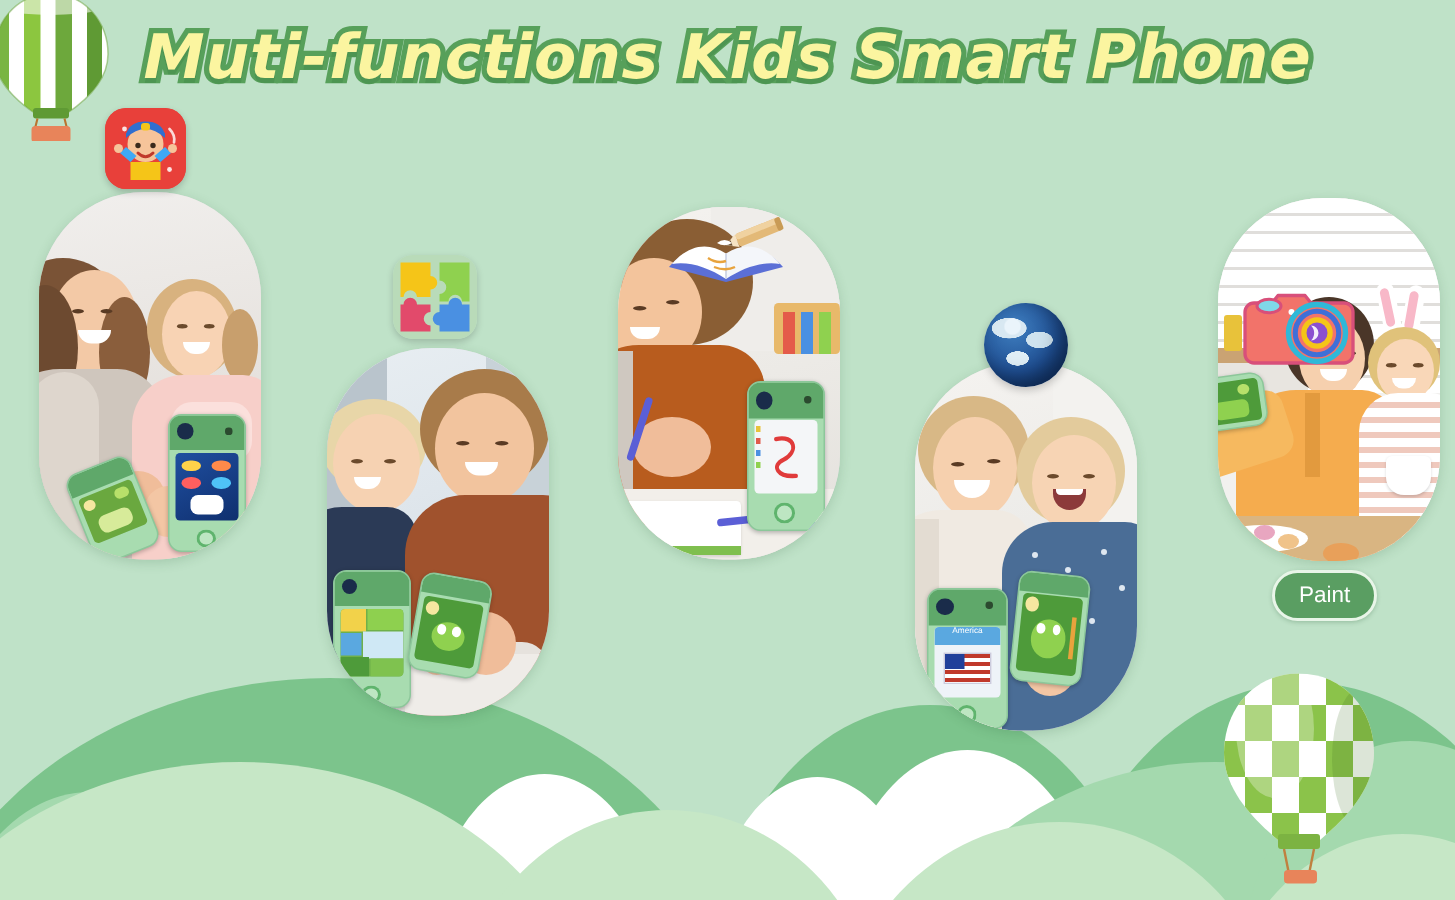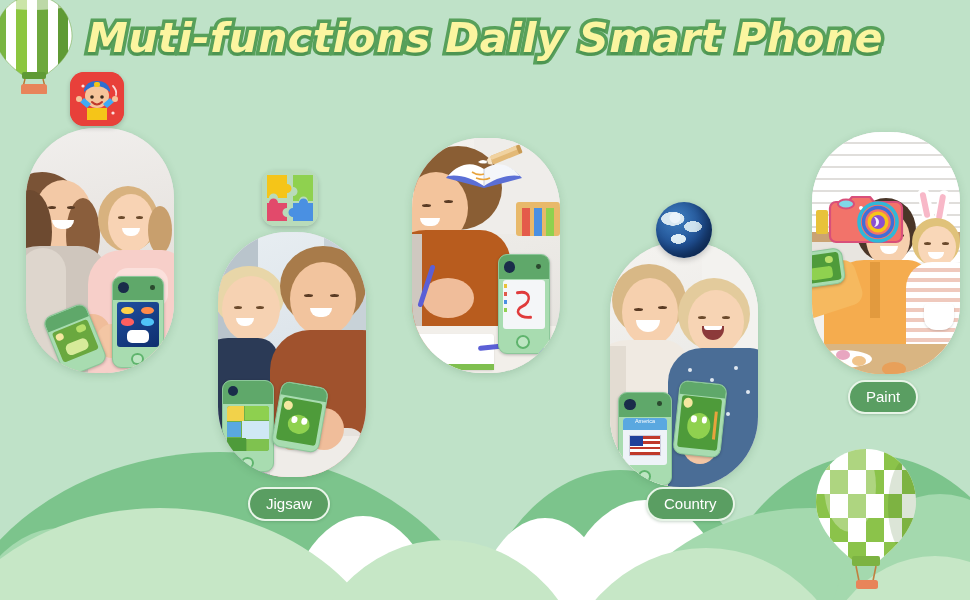--- a/index.html
+++ b/index.html
@@ -131,21 +131,21 @@
     <div class="hill hill-mid" style="left:825px;  top:494px; width:230px; height:170px;"></div>
     <div class="hill hill-mid" style="left:-40px;  top:528px; width:200px; height:140px;"></div>
 
     <div class="hill hill-light" style="left:-80px;  top:508px; width:480px; height:200px;"></div>
     <div class="hill hill-light" style="left:300px;  top:540px; width:290px; height:160px;"></div>
     <div class="hill hill-light" style="left:556px;  top:548px; width:300px; height:160px;"></div>
     <div class="hill hill-light" style="left:810px;  top:556px; width:250px; height:150px;"></div>
   </div>
 
   <div class="title-wrap">
-    <span class="title">Muti-functions  Daily  Smart Phone</span>
+    <span class="title">Muti-functions  Kids  Smart Phone</span>
   </div>
 
   <div class="balloon" style="left:-8px; top:-6px; width:84px; height:100px;">
     <svg viewBox="0 0 84 100" width="84" height="100">
       <defs>
         <clipPath id="bclipA">
             <path d="M42 2 C66 2 80 22 80 42 C80 60 64 74 52 82 L32 82 C20 74 4 60 4 42 C4 22 18 2 42 2 Z"></path>
           </clipPath>
       </defs>
       <g clip-path="url(#bclipA)">
@@ -330,21 +330,20 @@
         </defs>
       <g clip-path="url(#jclip)">
         <rect x="0" y="0" width="56" height="56" fill="#b9dbb9"></rect>
         <path d="M5 5 h20 v9 a4.5 4.5 0 0 1 0 9 v5 h-9 a4.5 4.5 0 0 0 -9 0 h-2 z" fill="#f5c518"></path>
         <path d="M31 5 h20 v26 h-5 a4.5 4.5 0 0 0 -9 0 h-6 v-5 a4.5 4.5 0 0 0 0 -9 z" fill="#8fd14f"></path>
         <path d="M5 33 h2 a4.5 4.5 0 0 1 9 0 h9 v5 a4.5 4.5 0 0 0 0 9 v4 h-20 z" fill="#e24a6b"></path>
         <path d="M31 33 h6 a4.5 4.5 0 0 1 9 0 h5 v18 h-20 v-4 a4.5 4.5 0 0 1 0 -9 z" fill="#4a90e2"></path>
       </g>
     </svg>
   </div>
-  <div class="pill" style="left:248px; top:487px;">Jigsaw</div>
 
   <div class="card" style="left:412px; top:138px; width:148px; height:235px;">
     <div class="photo">
       <div class="sky" style="background:linear-gradient(165deg,#f4f2ef 0%,#eceae6 50%,#e3e0db 100%);"></div>
       <div class="rect" style="left:62px; top:0; width:86px; height:96px; background:#efedea;"></div>
       <div class="rect" style="left:104px; top:64px; width:44px; height:34px; background:#e8b96a; border-radius:3px;"></div>
       <div class="rect" style="left:110px; top:70px; width:8px; height:28px; background:#e45b4a;"></div>
       <div class="rect" style="left:122px; top:70px; width:8px; height:28px; background:#4a90e2;"></div>
       <div class="rect" style="left:134px; top:70px; width:8px; height:28px; background:#8fd14f;"></div>
 
@@ -454,21 +453,20 @@
           <div class="blob" style="left:6%; top:4%; width:22%; height:18%; background:#f5e7a0;"></div>
           <div class="blob" style="left:20%; top:30%; width:58%; height:50%; background:#8fd14f;"></div>
           <div class="blob" style="left:28%; top:36%; width:14%; height:14%; background:#ffffff;"></div>
           <div class="blob" style="left:54%; top:36%; width:14%; height:14%; background:#ffffff;"></div>
           <div class="rect" style="left:84%; top:24%; width:8%; height:54%; background:#e8a33d;"></div>
         </div>
       </div>
     </div>
   </div>
   <div class="globe ico" style="left:656px; top:202px;"></div>
-  <div class="pill" style="left:646px; top:487px;">Country</div>
 
   <div class="card" style="left:812px; top:132px; width:148px; height:242px;">
     <div class="photo">
 
       <div class="sky" style="background:#f2f1ef;"></div>
       <div class="rect" style="left:0;top:0;width:148px;height:130px;
            background:
              repeating-linear-gradient(#ffffff 0 10px, #e0dedb 10px 12px),
              repeating-linear-gradient(90deg, rgba(200,198,195,0) 0 26px, #e0dedb 26px 28px);"></div>
 

